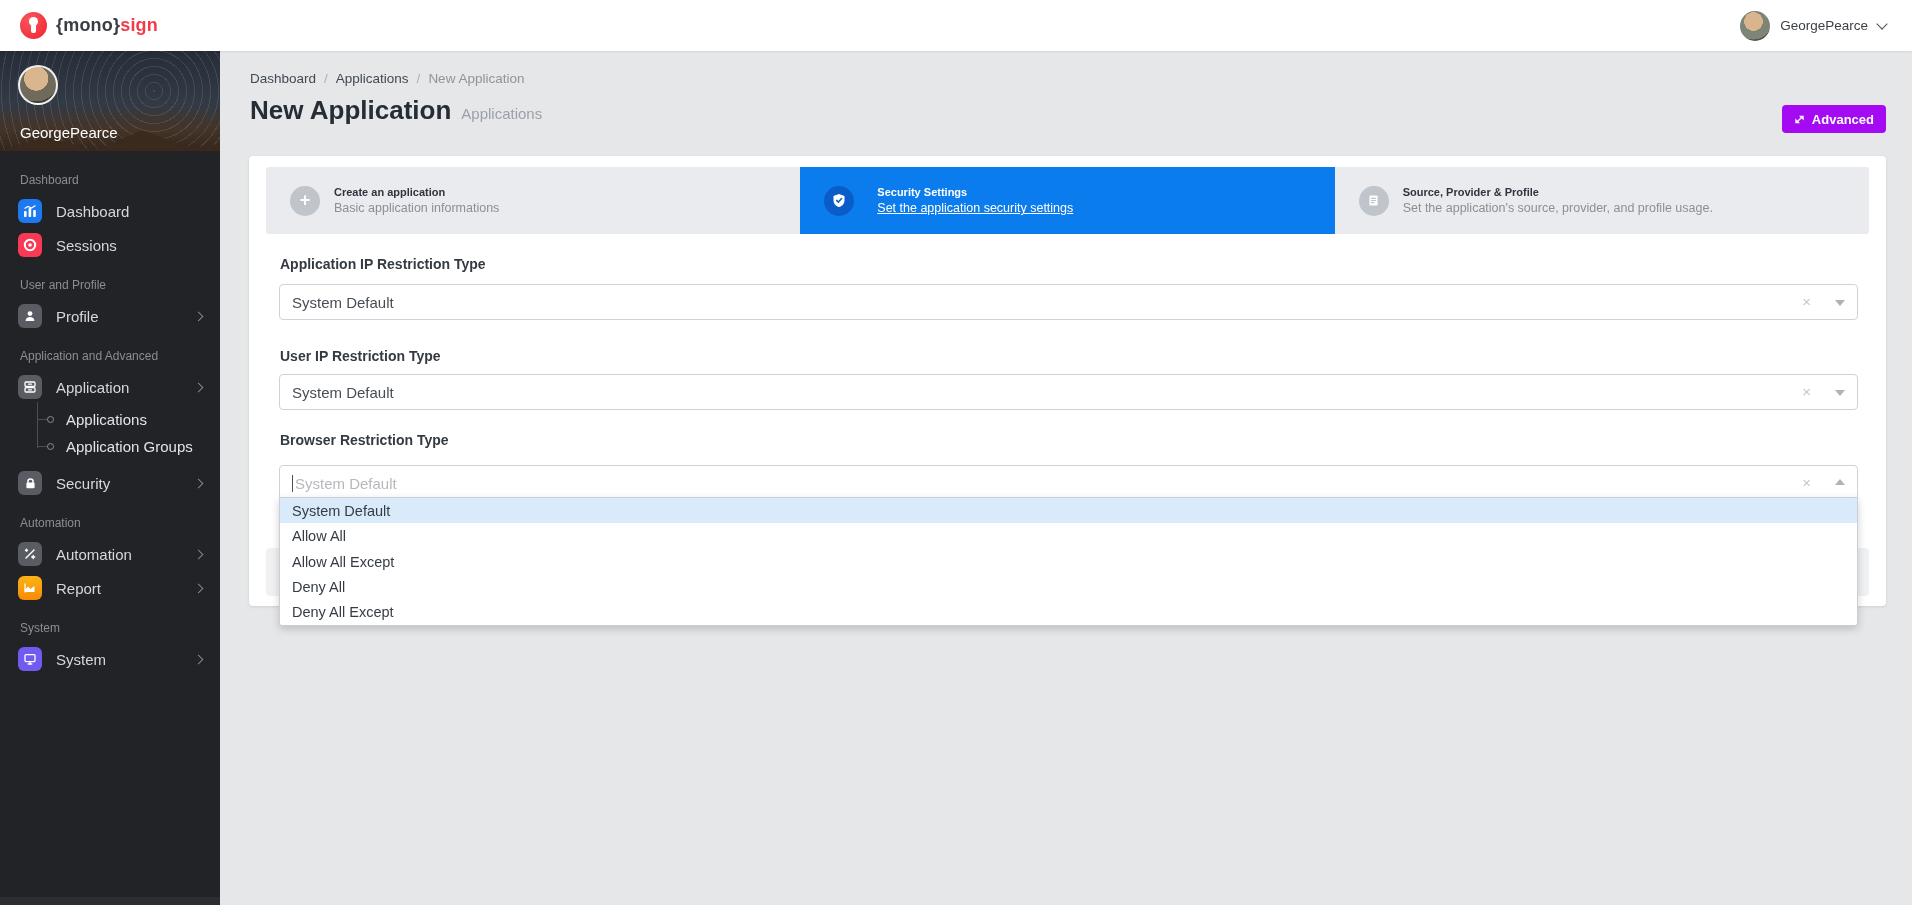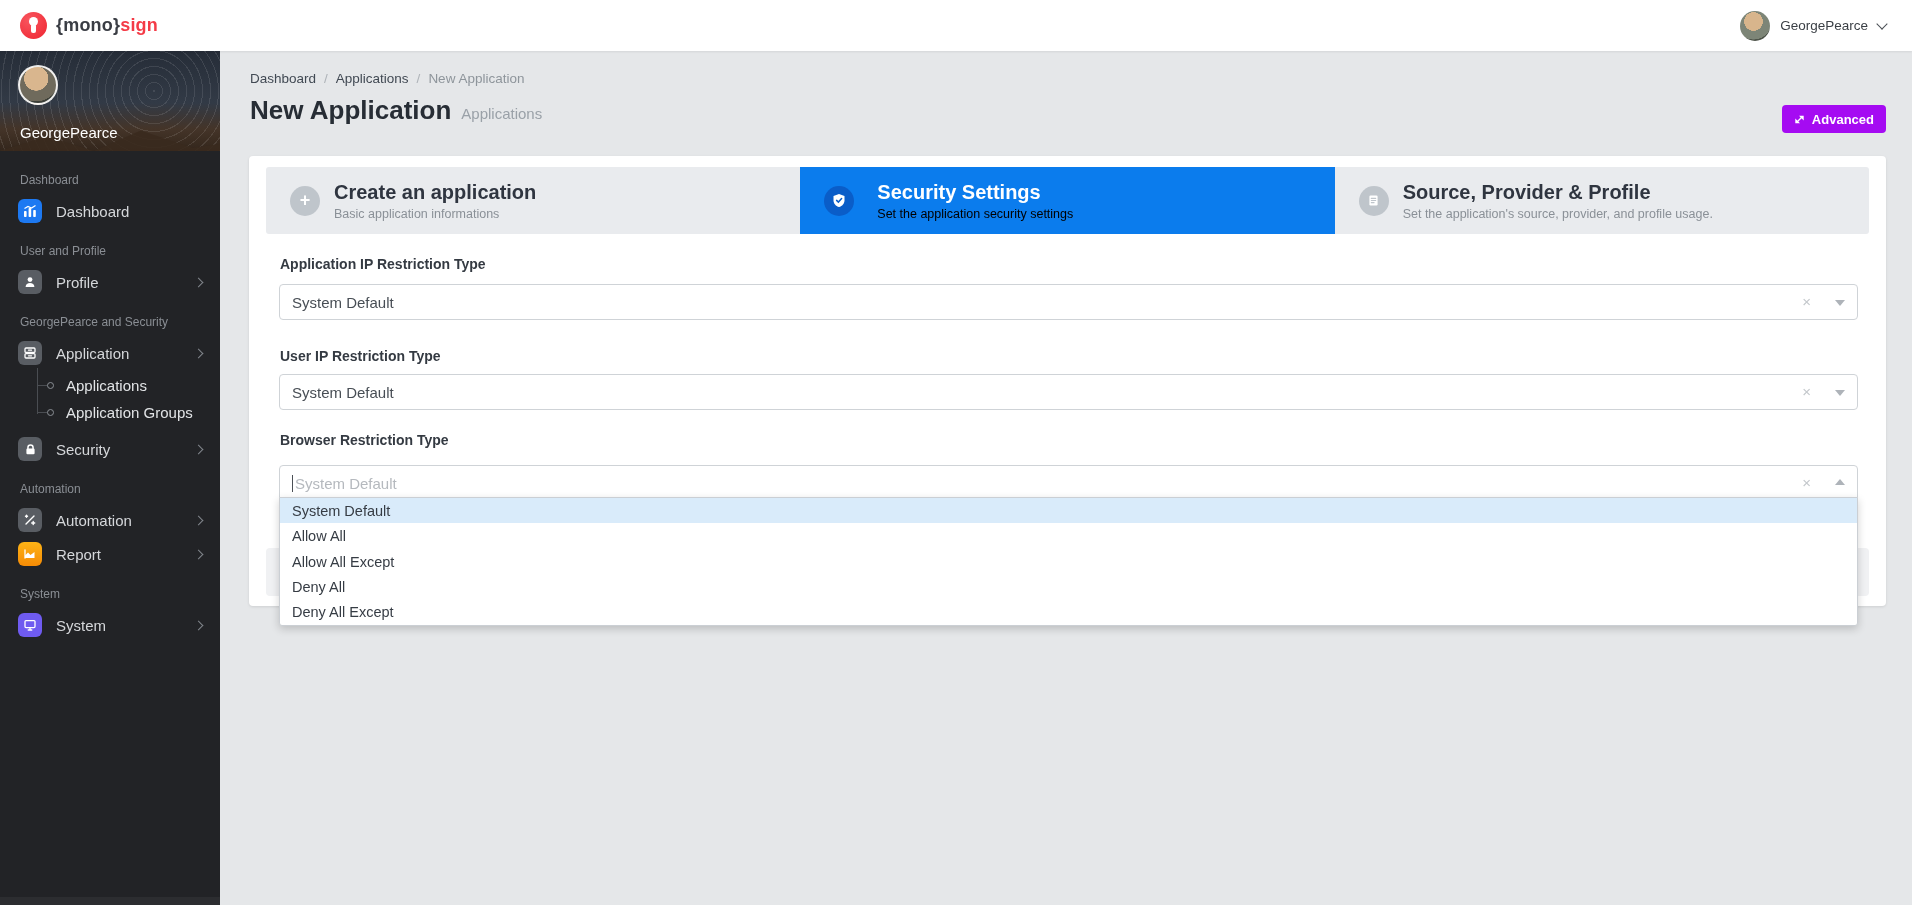--- a/index.html
+++ b/index.html
@@ -77,24 +77,24 @@
       font-family:inherit;}
 
   
   .card{position:absolute;left:29px;top:105px;width:1637px;height:450px;background:#fff;border-radius:4px;
         box-shadow:0 1px 3px rgba(0,0,0,.10);}
   .steps{position:absolute;left:17px;top:11px;width:1603px;height:67px;background:#e9ebee;border-radius:3px;display:flex;}
   .step{flex:1;display:flex;align-items:center;padding-left:24px;gap:14px;cursor:pointer;}
   .step.active{background:var(--accent-blue);gap:23px;}
   .step-circle{width:30px;height:30px;border-radius:50%;background:#bfc5cb;display:flex;align-items:center;justify-content:center;flex:0 0 30px;}
   .step.active .step-circle{background:var(--accent-blue-dark);}
-  .step-title{font-size:20px;font-weight:700;color:#2f3540;line-height:1.25;}
+  .step-title{font-size:11px;font-weight:700;color:#2f3540;line-height:1.25;}
   .step-sub{font-size:12.5px;color:#8a9097;margin-top:2px;}
   .step.active .step-title{color:#fff;}
-  .step.active .step-sub{color:#000000;}
+  .step.active .step-sub{color:#ffffff;text-decoration:underline;}
   .step-plus{color:#fff;font-size:18px;font-weight:700;line-height:1;margin-top:-2px;}
 
   .form-label{position:absolute;left:31px;font-size:14px;font-weight:700;color:#343a42;}
   .select-box{position:absolute;left:30px;width:1579px;height:36px;border:1px solid #cfd3d7;border-radius:4px;background:#fff;
       display:flex;align-items:center;padding:0 64px 0 12px;cursor:pointer;}
   .select-value{font-size:15px;color:#484e55;flex:1;}
   .select-placeholder{font-size:15px;color:#b5b9be;flex:1;display:flex;align-items:center;}
   .text-cursor{display:inline-block;width:1px;height:17px;background:#4a4f55;margin-right:2px;}
   .select-clear{position:absolute;right:46px;top:8px;font-size:15px;color:#c3c7cb;cursor:pointer;line-height:18px;}
   .caret{position:absolute;right:12px;top:15px;width:0;height:0;border-left:5px solid transparent;border-right:5px solid transparent;}
@@ -141,36 +141,45 @@
             <g fill="#fff">
               <rect x="1" y="7" width="2.6" height="6" rx="0.8"></rect>
               <rect x="5.6" y="4" width="2.6" height="9" rx="0.8"></rect>
               <rect x="10.2" y="6" width="2.6" height="7" rx="0.8"></rect>
               <path d="M1.5 4.5 5 2.5 8.5 4 12.5 1.5" stroke="#fff" stroke-width="1.2" fill="none"></path>
             </g>
           </svg>
       </div>
       <div class="side-text">Dashboard</div>
     </div>
+    <div class="side-item">
+      <div class="side-ico ico-red">
+        <svg width="14" height="14" viewBox="0 0 14 14">
+            <circle cx="7" cy="7" r="5.2" fill="none" stroke="#fff" stroke-width="2"></circle>
+            <circle cx="7" cy="7" r="1.8" fill="#fff"></circle>
+          </svg>
+      </div>
+      <div class="side-text">Sessions</div>
+    </div>
 
     <div class="side-label">User and Profile</div>
     <div class="side-item">
       <div class="side-ico ico-gray">
         <svg width="14" height="14" viewBox="0 0 14 14">
             <g fill="#fff">
               <circle cx="7" cy="4.6" r="2.4"></circle>
               <path d="M2.6 12c0-2.4 2-4 4.4-4s4.4 1.6 4.4 4H2.6z"></path>
             </g>
           </svg>
       </div>
       <div class="side-text">Profile</div>
       <div class="side-chev"></div>
     </div>
 
-    <div class="side-label">GeorgePearce and Security</div>
+    <div class="side-label">Application and Advanced</div>
     <div class="side-item">
       <div class="side-ico ico-gray">
         <svg width="14" height="14" viewBox="0 0 14 14">
             <g fill="none" stroke="#fff" stroke-width="1.3">
               <rect x="2" y="2" width="10" height="4.4" rx="1"></rect>
               <rect x="2" y="7.6" width="10" height="4.4" rx="1"></rect>
               <path d="M5.5 4.2h3M5.5 9.8h3" stroke-linecap="round"></path>
             </g>
           </svg>
       </div>

